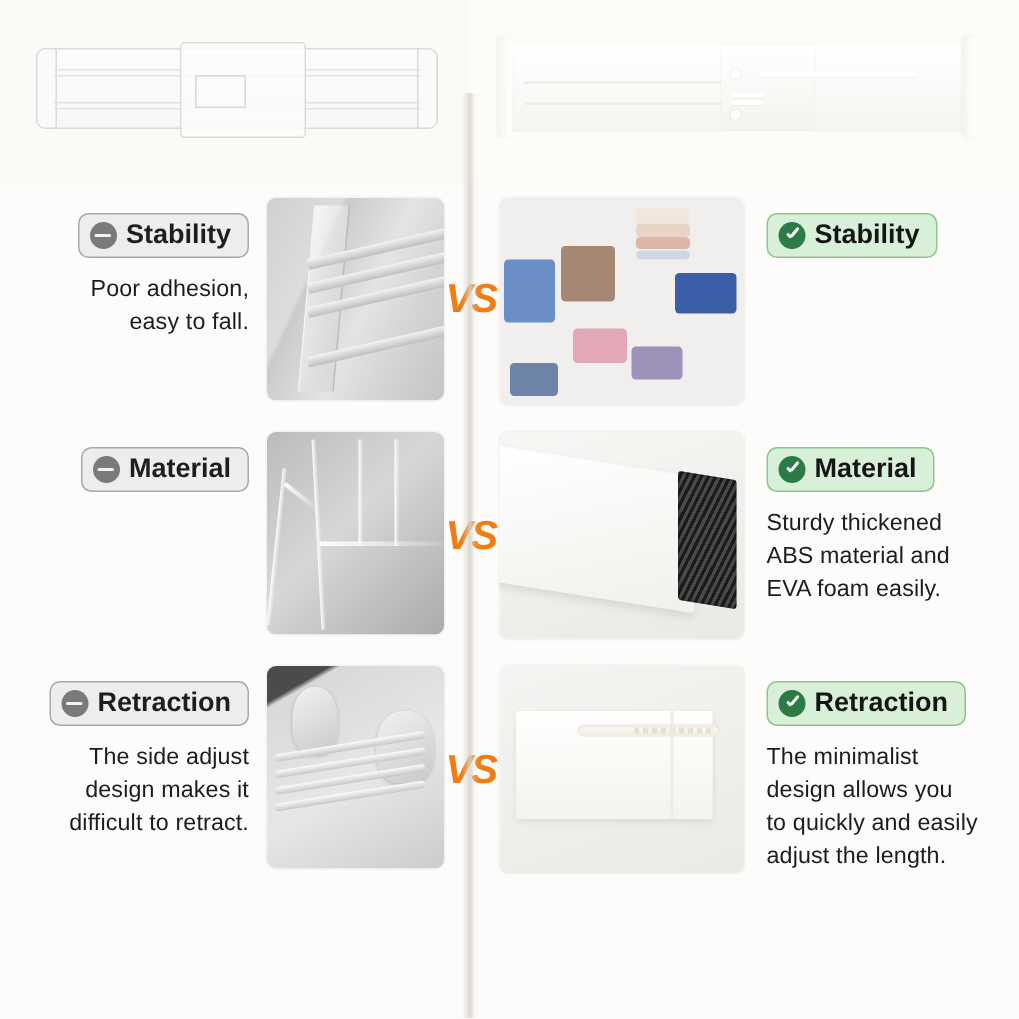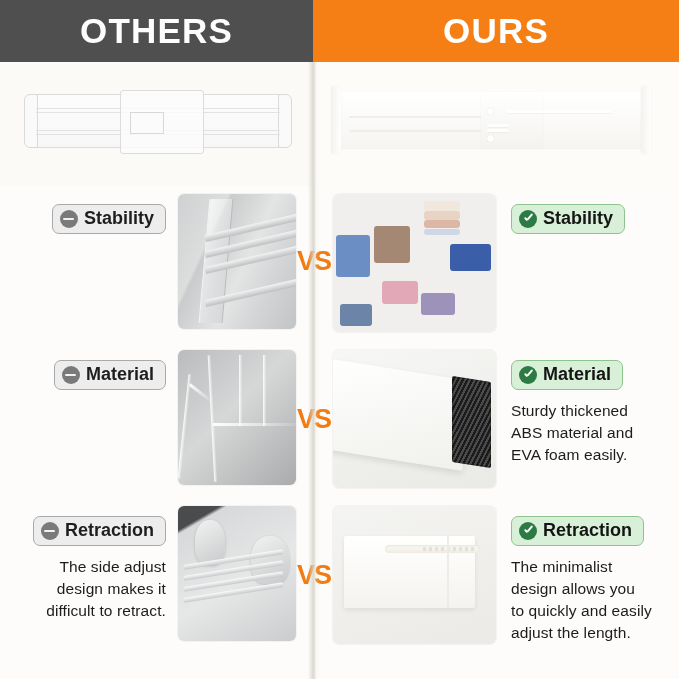--- a/index.html
+++ b/index.html
@@ -75,21 +75,21 @@
   .badge.neg .badge-ico:after{content:"";position:absolute;left:3.5px;right:3.5px;top:8px;height:2.5px;background:#f2f2f2;border-radius:1px;}
   .badge.pos .badge-ico{background:#2c7a44;}
   .badge.pos .badge-ico:before{content:"";position:absolute;left:5px;top:8px;width:4px;height:2.2px;background:#ffffff;transform:rotate(45deg);border-radius:1px;}
   .badge.pos .badge-ico:after{content:"";position:absolute;left:7px;top:6px;width:7.5px;height:2.2px;background:#ffffff;transform:rotate(-50deg);border-radius:1px;}
 
   .desc{margin-top:10px;font-size:15.5px;line-height:1.42;color:#1c1c1c;letter-spacing:0.1px;}
 
   .thumb{width:118px;height:135px;border-radius:6px;overflow:hidden;position:relative;
     box-shadow:0 0 0 1px rgba(0,0,0,0.04);}
   .thumb.wide{width:163px;height:138px;}
-  .vs{font-size:27px;font-weight:bold;color:#f07c12;letter-spacing:-1px;
+  .vs{font-size:27px;font-weight:bold;color:#f07c12;font-style:italic;letter-spacing:-1px;
     text-shadow:0 1px 0 rgba(255,255,255,0.9);}
 
   
   .ph{position:absolute;inset:0;}
   
   .r1l{background:linear-gradient(115deg,#cfd0d1 0%,#dcdddd 28%,#c9cbcc 30%,#e3e4e4 55%,#d3d4d5 75%,#c2c4c5 100%);}
   .r1l .bar{position:absolute;left:22%;right:-6%;height:7px;background:linear-gradient(to bottom,#f2f3f3,#bdbfc0);transform:rotate(-13deg);}
   .r1l .pane{position:absolute;left:22%;top:4%;width:22px;height:92%;
     background:linear-gradient(100deg,rgba(255,255,255,0.75),rgba(190,193,195,0.35));
     border-left:1px solid #f4f5f5;border-right:1px solid #b9bbbc;transform:skewX(-5deg);}
@@ -120,29 +120,20 @@
     background:linear-gradient(to bottom,#fbfaf4,#efece2);box-shadow:inset 0 1px 2px rgba(0,0,0,0.09);}
   .r3r .dots{position:absolute;left:55%;top:30%;width:33%;height:4px;
     background:repeating-linear-gradient(to right,#e3e0d6 0 3px,transparent 3px 6px);}
   .r3r .seam2{position:absolute;left:70%;top:22%;width:2px;height:52%;background:#eeece6;}
 </style>
 </head>
 <body>
 
 <div class="page">
 
-  <div class="header">
-    <div class="hdr-left">
-      <span class="hdr-left-txt">OTHERS</span>
-      <div class="hdr-shadow"></div>
-    </div>
-    <div class="hdr-right">
-      <span class="hdr-right-txt">OURS</span>
-    </div>
-  </div>
 
   <div class="seam"></div>
 
   <div class="hero">
     <div class="hero-left">
       <div class="clear-prod">
         <div class="cp-body"></div>
         <div class="cp-cap l"></div>
         <div class="cp-cap r"></div>
         <div class="cp-line" style="top:18px"></div>
@@ -171,20 +162,22 @@
   </div>
 
   <div class="rows">
 
     <div class="row" style="margin-top:8px;">
       <div class="col-text left">
         <div class="badge neg">
           <span class="badge-ico"></span>
           <span>Stability</span>
         </div>
+        <div class="desc" style="white-space:pre-line">Poor adhesion,
+easy to fall.</div>
       </div>
       <div class="col-img">
         <div class="thumb">
           <div class="ph r1l">
             <div class="pane"></div>
             <div class="bar" style="top:22%"></div>
             <div class="bar" style="top:34%"></div>
             <div class="bar" style="top:46%"></div>
             <div class="bar" style="top:70%"></div>
           </div>

